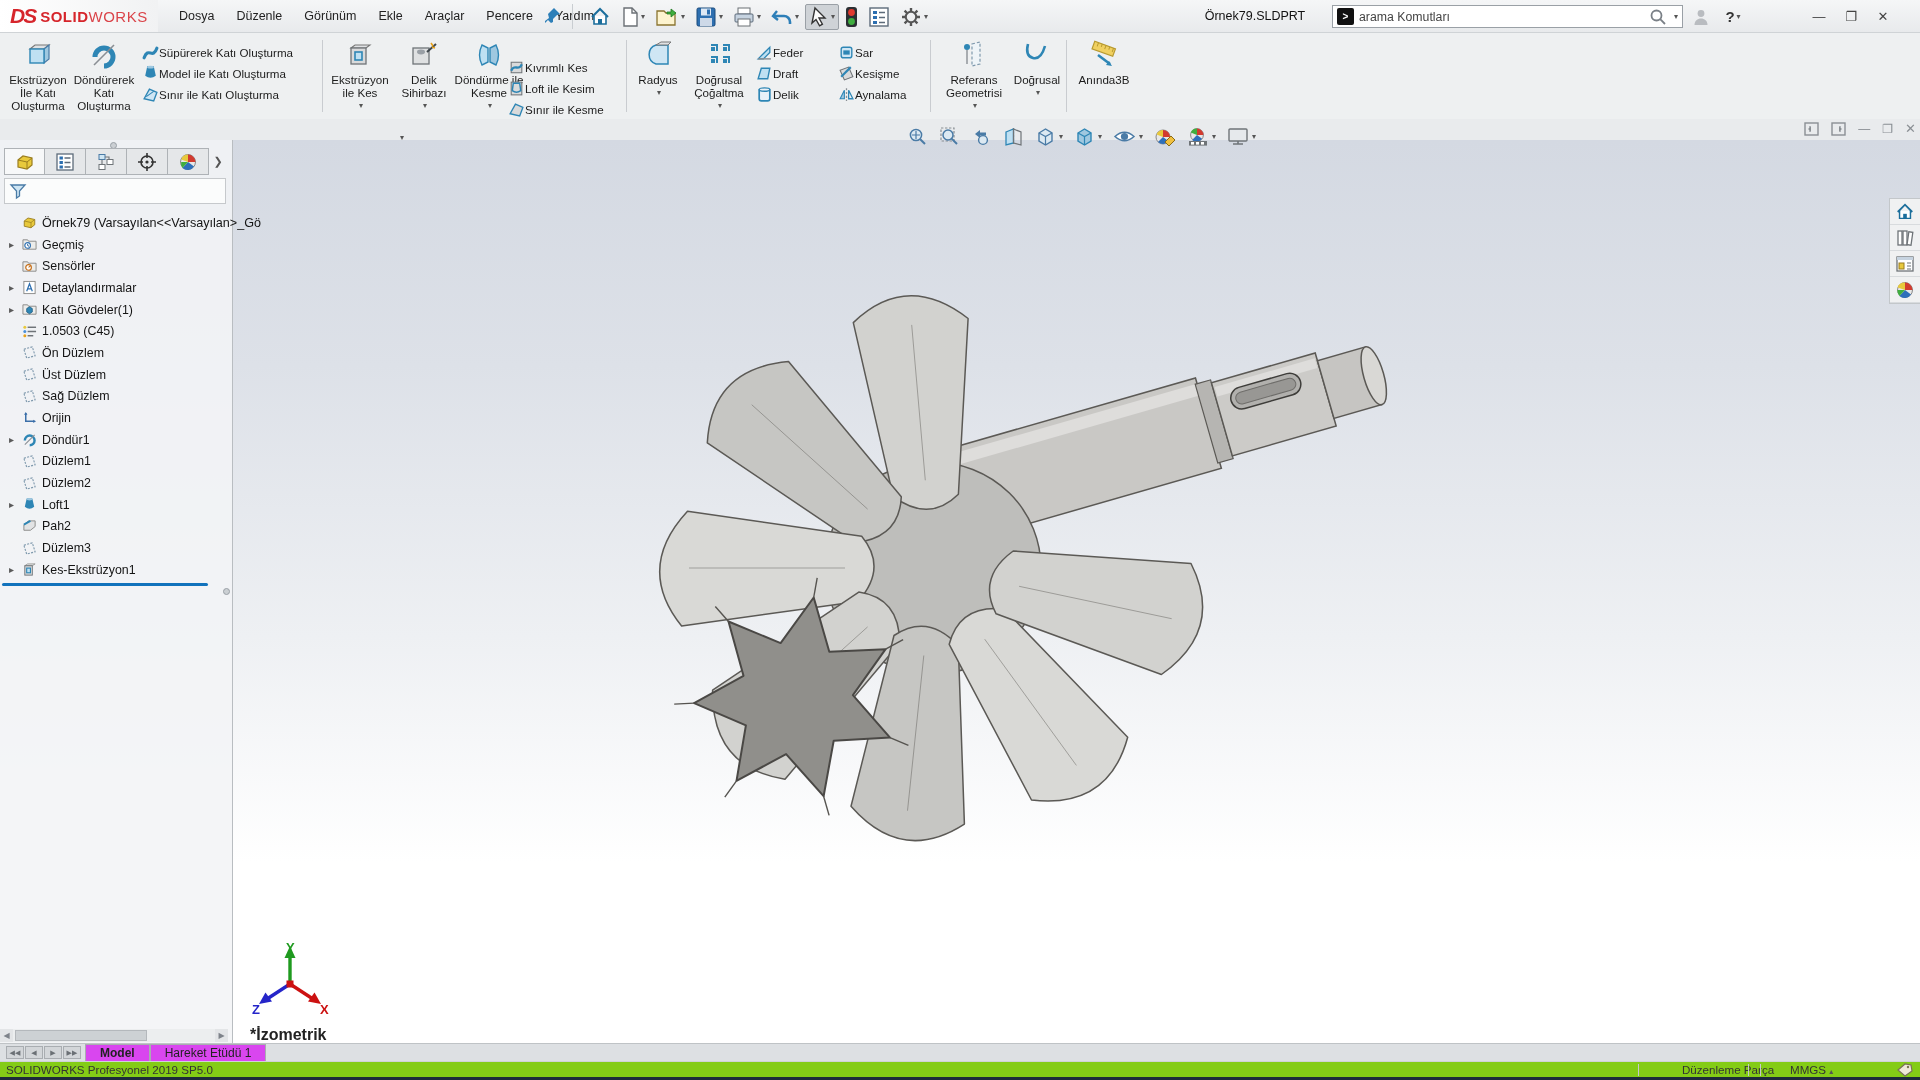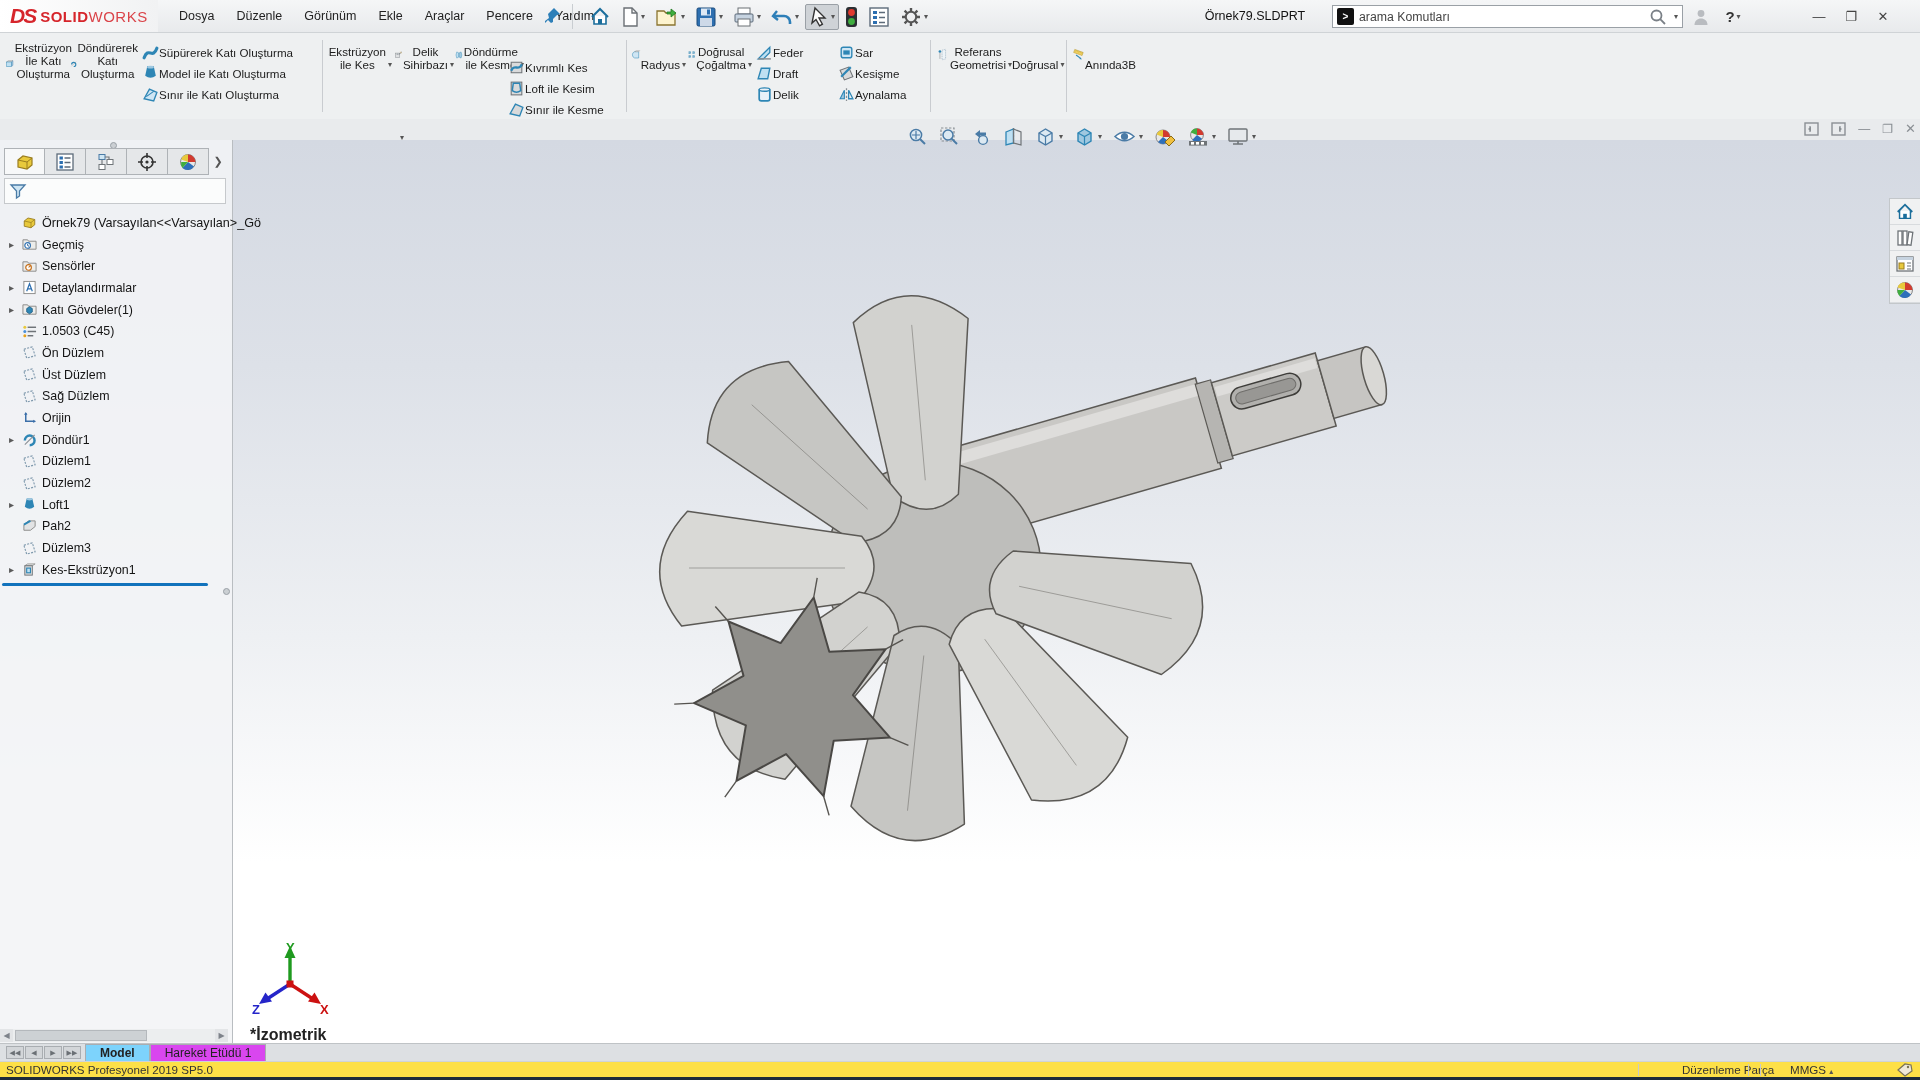--- a/index.html
+++ b/index.html
@@ -25,21 +25,21 @@
 #doctitle{position:absolute;left:1140px;top:0;width:230px;line-height:33px;text-align:center;font-size:12.5px;color:#111;white-space:nowrap}
 #searchbox{position:absolute;left:1332px;top:5px;width:351px;height:23px;background:#fff;border:1px solid #9aa0a6;display:flex;align-items:center;padding:0 4px;gap:5px}
 #searchbox input{flex:1;border:0;outline:0;font-size:12.3px;color:#333;background:transparent;font-family:inherit}
 #searchbox input::placeholder{color:#444}
 .termsq{width:17px;height:17px;background:#111;color:#fff;font-size:10px;font-weight:bold;display:flex;align-items:center;justify-content:center;border-radius:2px}
 #tb-right{position:absolute;left:1688px;top:0;height:33px;display:flex;align-items:center;gap:6px}
 .winbtn{width:26px;height:26px;display:flex;align-items:center;justify-content:center;color:#444;font-size:13px}
 
 #ribbon{position:absolute;left:0;top:33px;width:1920px;height:86px;background:#eef0f1}
 .rdiv{position:absolute;top:7px;width:1px;height:72px;background:#c9ccd0}
-.rlg{position:absolute;top:6px;display:flex;flex-direction:row;align-items:flex-end;font-size:11.6px;line-height:13px;text-align:center;color:#1c1c1c;cursor:default}
+.rlg{position:absolute;top:6px;display:flex;flex-direction:column;align-items:center;font-size:11.6px;line-height:13px;text-align:center;color:#1c1c1c;cursor:default}
 .rlg .lab{margin-top:2px;white-space:pre-line}
 .rsCol{position:absolute;display:flex;flex-direction:column}
 .rs{display:flex;align-items:center;height:21px;font-size:11.6px;white-space:nowrap;color:#1c1c1c;cursor:default}
 #cmdtabs{position:absolute;left:0;top:119px;width:1920px;height:21px;background:#dcdfe2;border-top:1px solid #c2c6c9}
 .ctab{display:inline-block;height:20px;line-height:19px;padding:0 12px;font-size:12.2px;background:#d3d6d9;border-right:1px solid #aeb2b6;color:#222;cursor:default}
 .ctab.active{background:#f6f7f8;font-weight:bold;border-right:1px solid #aeb2b6}
 #tabctrls{position:absolute;right:4px;top:121px;display:flex;align-items:center;gap:12px;color:#8a8f94}
 
 #viewport{position:absolute;left:0;top:140px;width:1920px;height:903px;background:linear-gradient(180deg,#d4d9e2 0%,#dde1e8 25%,#eef0f3 55%,#ffffff 80%,#ffffff 100%)}
 #headsup{position:absolute;left:905px;top:-16px;display:flex;align-items:center;gap:7px}
@@ -63,22 +63,22 @@
 .sarr{width:13px;height:13px;display:flex;align-items:center;justify-content:center;font-size:8px;color:#7e838a;background:#e3e5e7}
 #hthumb{margin-left:2px;width:132px;height:11px;background:#cdd1d4;border:1px solid #b4b8bc}
 
 #taskpane{position:absolute;right:0;top:58px;width:31px;background:#f0f1f2;border:1px solid #c3c7ca;border-right:none}
 .tpbtn{width:30px;height:26px;display:flex;align-items:center;justify-content:center;border-bottom:1px solid #d8dbde}
 
 #doctabrow{position:absolute;left:0;top:1043px;width:1920px;height:18px;background:#dde0e3;border-top:1px solid #bfc3c6;display:flex;align-items:flex-end}
 #navbtns{display:flex;gap:1px;margin:0 4px 2px 6px}
 .nbtn{width:18px;height:13px;background:#d3d6d9;border:1px solid #a9adb1;color:#6b7075;font-size:7px;display:flex;align-items:center;justify-content:center}
 .dtab{height:17px;line-height:16px;padding:0 14px;font-size:12px;border:1px solid #a9adb1;border-bottom:none;background:#d946ef;color:#222}
-.dtab.active{background:#7dd3fc;font-weight:bold}
-#statusbar{position:absolute;left:0;top:1061px;width:1920px;height:16px;background:#fde047;border-top:1px solid #cfd3d6;font-size:11.6px;color:#333}
+.dtab.active{background:#d946ef;font-weight:bold}
+#statusbar{position:absolute;left:0;top:1061px;width:1920px;height:16px;background:#84cc16;border-top:1px solid #cfd3d6;font-size:11.6px;color:#333}
 .ssep{position:absolute;top:2px;width:1px;height:12px;background:#c6c9cc}
 #bottomstrip{position:absolute;left:0;top:1077px;width:1920px;height:3px;background:#1d2b3a}
 </style>
 </head>
 <body>
 
 <div id="app">
 
   <div id="titlebar">
     <div id="logo">

